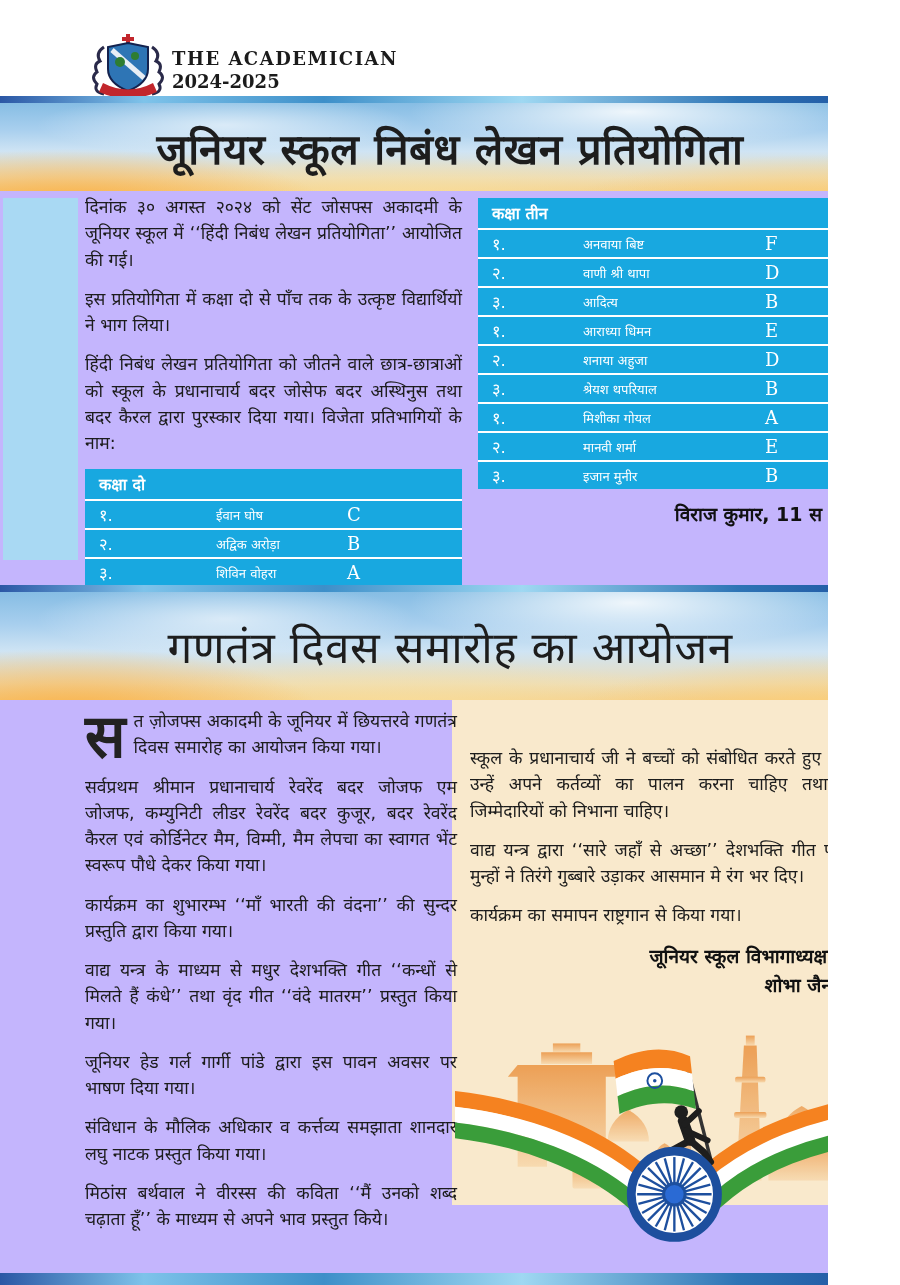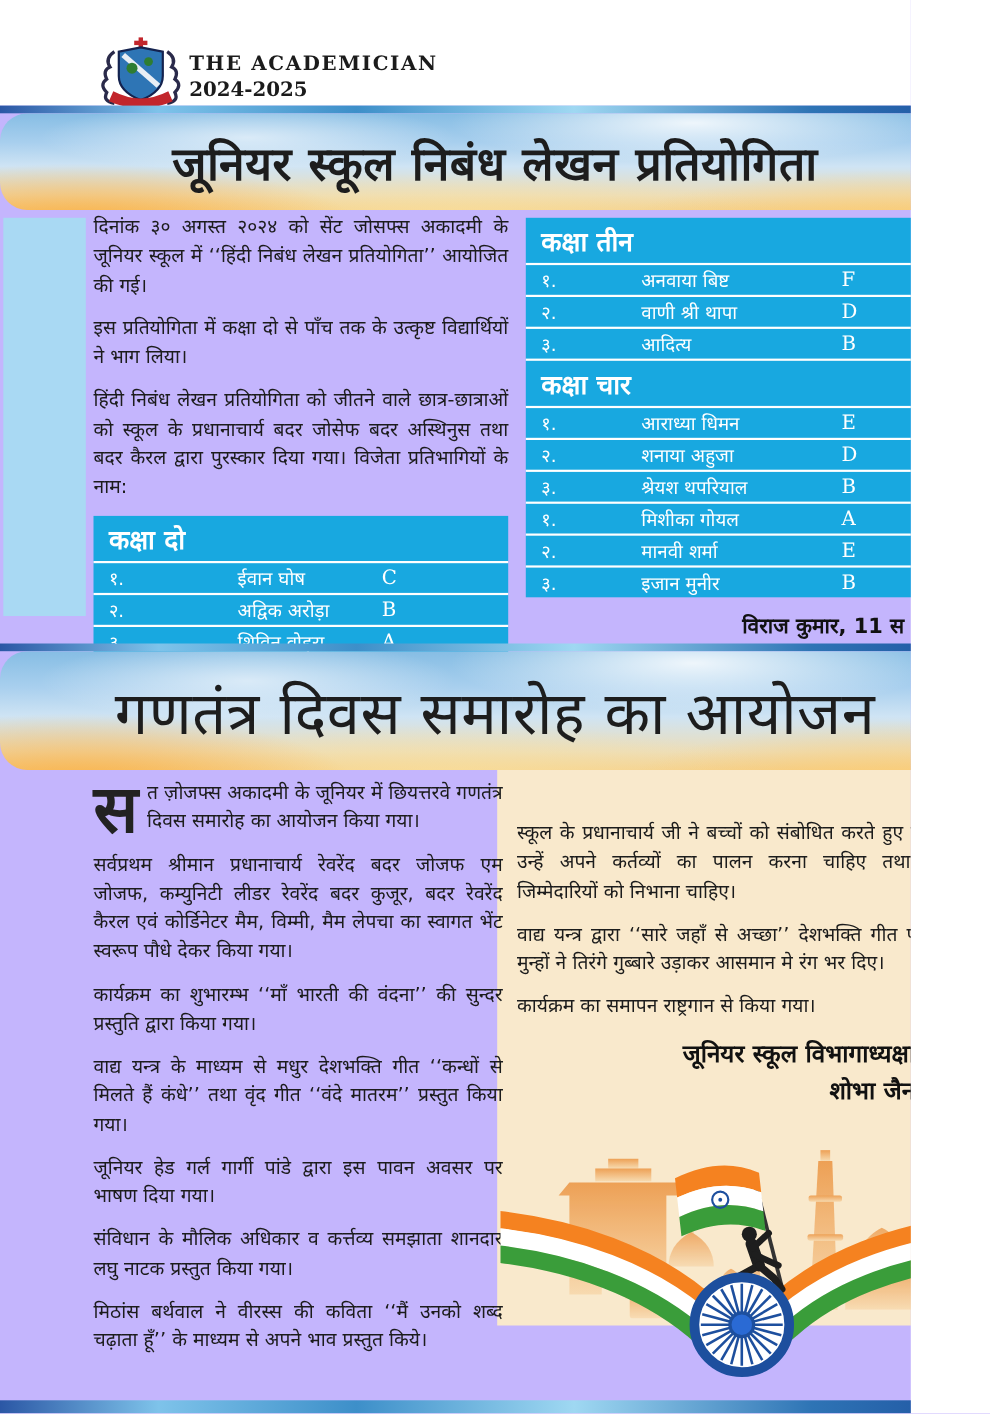--- a/index.html
+++ b/index.html
@@ -20,52 +20,52 @@
   .strip.s3{top:1273px;height:12px;}
 
   
   .banner{position:absolute;left:0;width:900px;display:flex;align-items:center;justify-content:center;
     background:
       radial-gradient(ellipse 40% 90% at 8% 115%, rgba(250,177,70,.95), rgba(250,177,70,0) 70%),
       radial-gradient(ellipse 45% 95% at 92% 120%, rgba(252,205,115,.95), rgba(252,205,115,0) 65%),
       radial-gradient(ellipse 60% 80% at 45% 110%, rgba(250,226,160,.8), rgba(250,226,160,0) 60%),
       radial-gradient(ellipse 35% 60% at 70% 10%, rgba(255,255,255,.85), rgba(255,255,255,0) 70%),
       radial-gradient(ellipse 30% 50% at 25% 25%, rgba(255,255,255,.6), rgba(255,255,255,0) 70%),
-      linear-gradient(180deg,#86bde4 0%,#a8cfee 30%,#cfe4f4 55%,#ecddb9 85%,#f3cf8e 100%); border-radius: 25px;}
+      linear-gradient(180deg,#86bde4 0%,#a8cfee 30%,#cfe4f4 55%,#ecddb9 85%,#f3cf8e 100%);}
   .banner.b1{top:103px;height:88px;}
   .banner.b2{top:592px;height:108px;}
   .banner .title{font-size:42px;font-weight:600;color:#1d1d1d;letter-spacing:.5px;}
-  .banner.b2 .title{font-family:"DejaVu Serif",serif;font-weight:500;font-size:54px;}
+  .banner.b2 .title{font-family:"DejaVu Serif",serif;font-weight:500;font-size:44px;}
 
   
   .sidebar-accent{position:absolute;left:3px;top:198px;width:75px;height:362px;background:#a9d9f3;}
   .a1-left{position:absolute;left:85px;top:194px;width:377px;}
   .a1-right{position:absolute;left:478px;top:198px;width:402px;}
   .body-text p{margin:0 0 13px 0;font-size:17.5px;line-height:1.5;text-align:justify;}
 
   .wpanel{background:#18a8e0;}
-  .thead{font-size:24px;font-weight:600;color:#ffffff;padding:4px 0 4px 14px;border-bottom:2px solid #ffffff;}
+  .thead{font-size:16px;font-weight:600;color:#ffffff;padding:4px 0 4px 14px;border-bottom:2px solid #ffffff;}
   .trow{display:grid;grid-template-columns:105px 1fr 115px;align-items:center;height:27px;border-bottom:2px solid #ffffff;color:#ffffff;}
   .trow:last-child{border-bottom:none;}
   .wpanel.cont .trow{border-bottom:2px solid #ffffff;}
   .wpanel.cont .last-row{border-bottom:none;}
   .tnum{padding-left:14px;font-size:16.5px;}
-  .tname{font-size:17px;}
+  .tname{font-size:13px;}
   .tsec{font-family:"DejaVu Serif",serif;font-size:18px;}
   .a1-left .wpanel{margin-top:4px;}
   .a1-left .tname{padding-left:26px;}
 
   .byline{margin-top:12px;padding-right:58px;text-align:right;font-size:19px;font-weight:700;color:#111;}
 
   
   .cream-panel{position:absolute;left:452px;top:700px;width:448px;height:505px;background:#f9e9cc;}
   .a2-left{position:absolute;left:85px;top:708px;width:372px;}
   .a2-right{position:absolute;left:470px;top:745px;width:410px;}
   .dropcap{float:left;font-family:"DejaVu Serif",serif;font-size:60px;line-height:.82;font-weight:700;padding:4px 8px 0 0;color:#222;}
-  .signature{margin:6px 0 0 0;text-align:right;padding-right:48px;font-size:22px;font-weight:700;line-height:1.55;color:#111;}
+  .signature{margin:6px 0 0 0;text-align:right;padding-right:48px;font-size:19px;font-weight:700;line-height:1.55;color:#111;}
   .rday{display:block;margin:16px 0 0 -15px;}
 </style>
 </head>
 <body>
 
 <div class="page">
 
   <div class="header">
     <div class="crest">
       <svg width="80" height="66" viewBox="0 0 80 66">
@@ -129,21 +129,20 @@
       <div class="trow">
           <span class="tnum">२.</span>
           <span class="tname">वाणी श्री थापा</span>
           <span class="tsec">D</span>
         </div>
       <div class="trow">
           <span class="tnum">३.</span>
           <span class="tname">आदित्य</span>
           <span class="tsec">B</span>
         </div>
-      <div class="thead">कक्षा चार</div>
       <div class="trow">
           <span class="tnum">१.</span>
           <span class="tname">आराध्या धिमन</span>
           <span class="tsec">E</span>
         </div>
       <div class="trow">
           <span class="tnum">२.</span>
           <span class="tname">शनाया अहुजा</span>
           <span class="tsec">D</span>
         </div>

